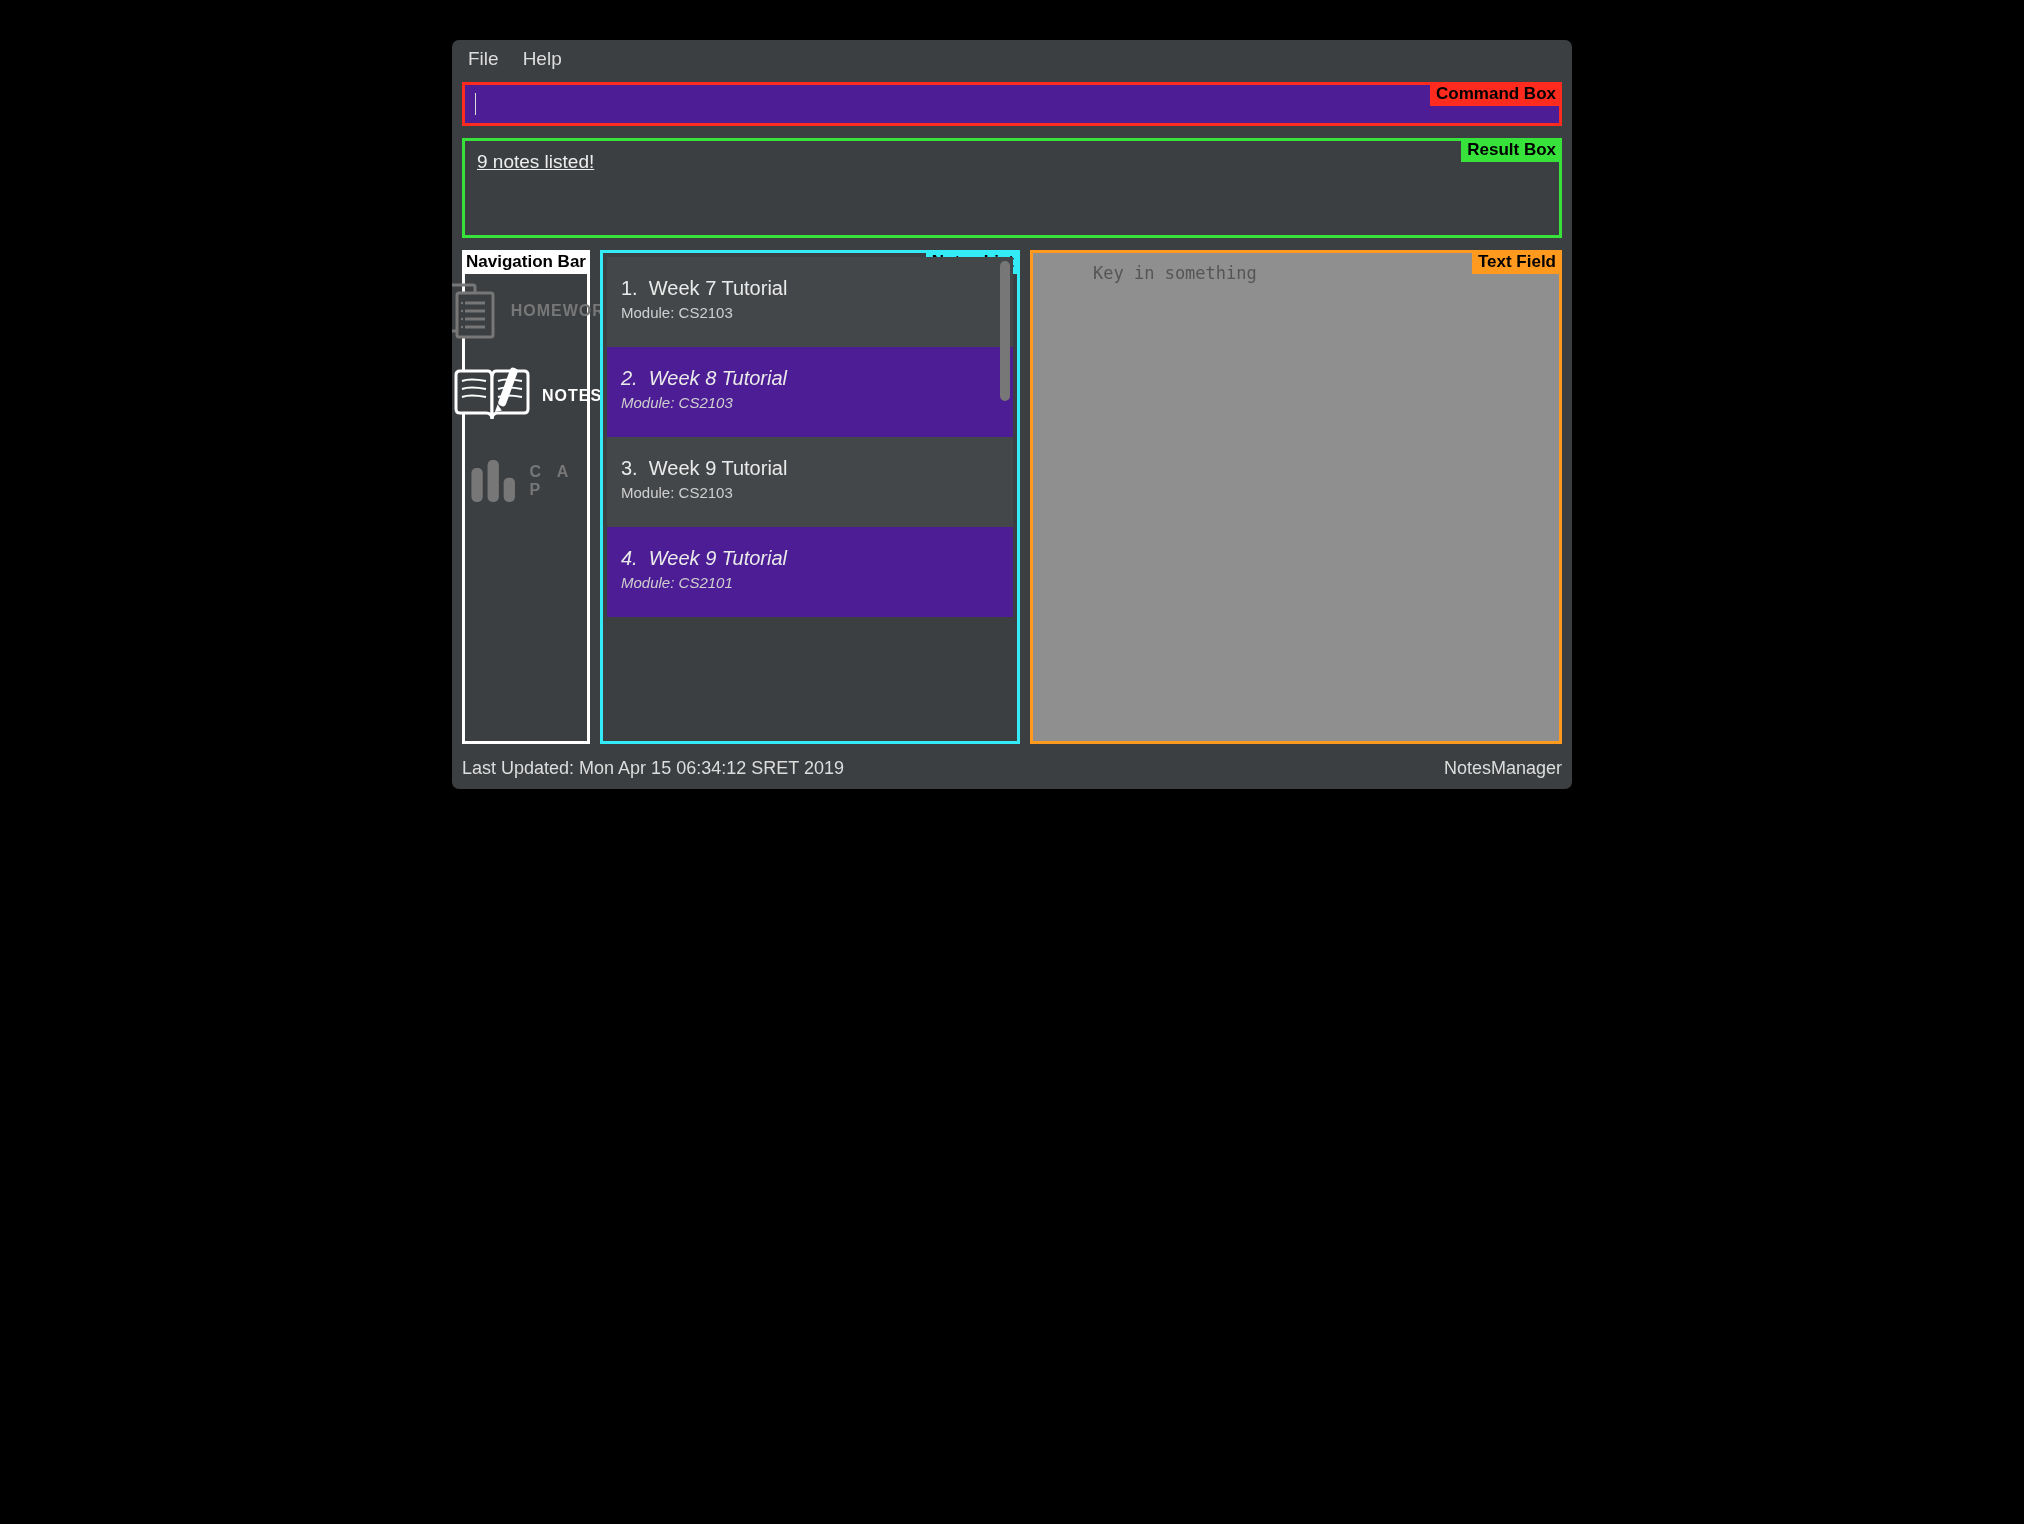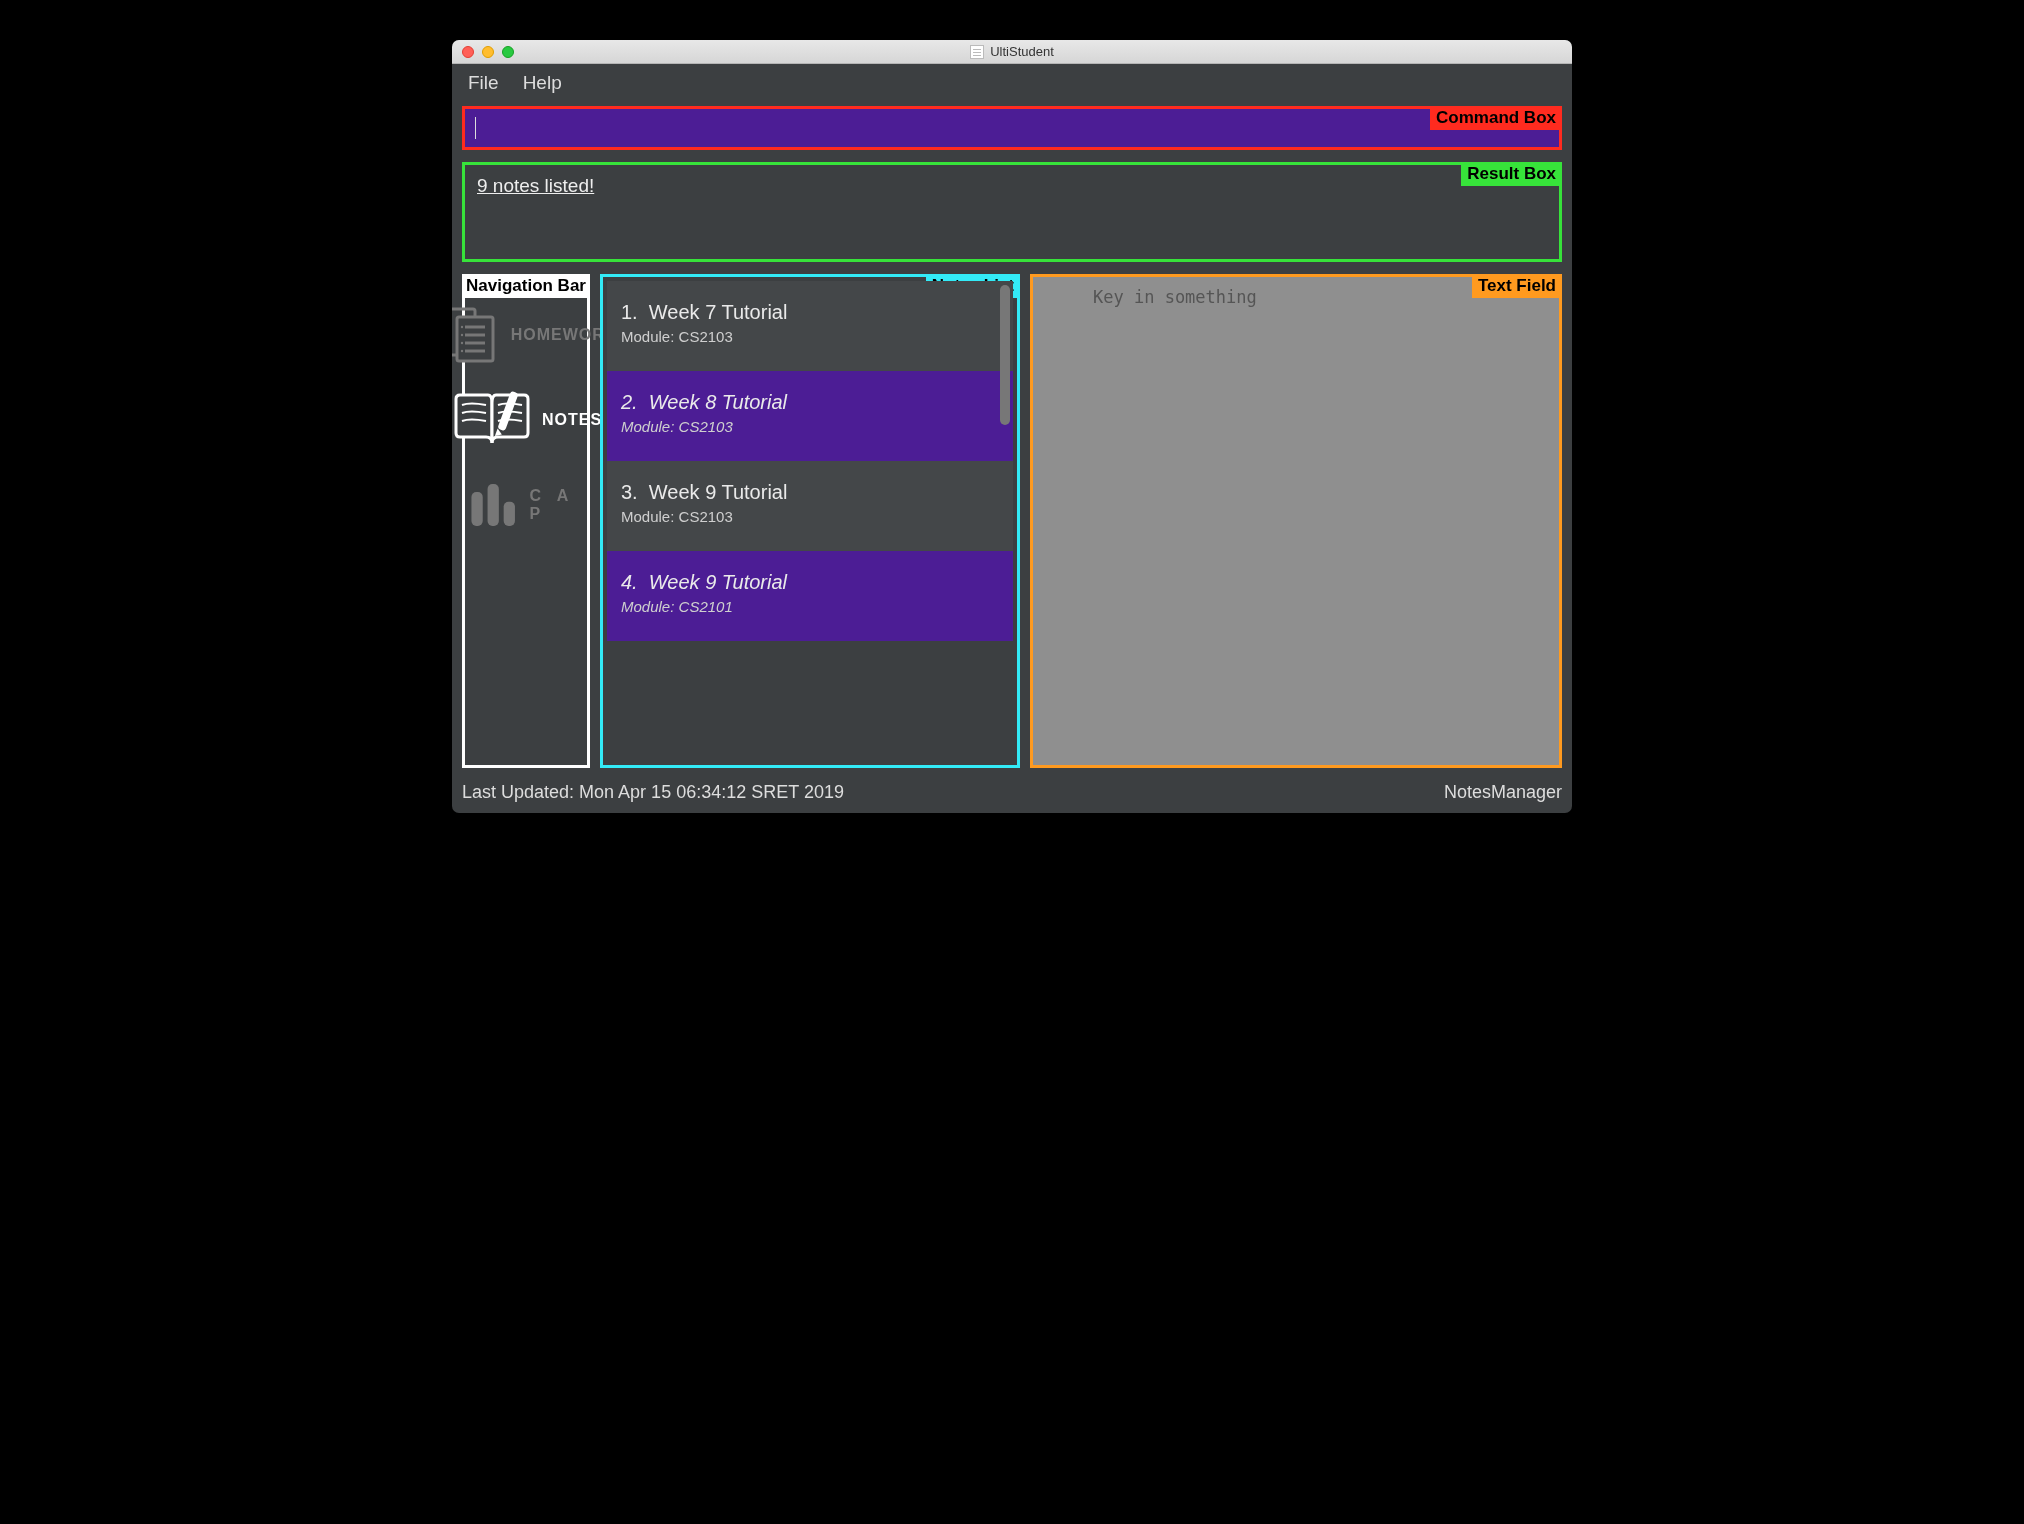--- a/index.html
+++ b/index.html
@@ -143,31 +143,20 @@
     display:flex; justify-content:space-between;
     padding:6px 10px 10px 10px; color:#ddd; font-size:18px;
   }
   svg{display:block}
 </style>
 </head>
 <body>
 
 <div class="window">
 
-  <div class="titlebar">
-    <div class="traffic">
-      <div class="dot red"></div>
-      <div class="dot yellow"></div>
-      <div class="dot green"></div>
-    </div>
-    <div class="titlebar-title">
-      <span class="doc-icon"></span>
-      <span>UltiStudent</span>
-    </div>
-  </div>
 
   <div class="menubar">
     <span>File</span>
     <span>Help</span>
   </div>
 
   <div class="command-box">
     <span class="command-cursor"></span>
     <input class="command-input" value="" style="">
     <div class="tag red">Command Box</div>

